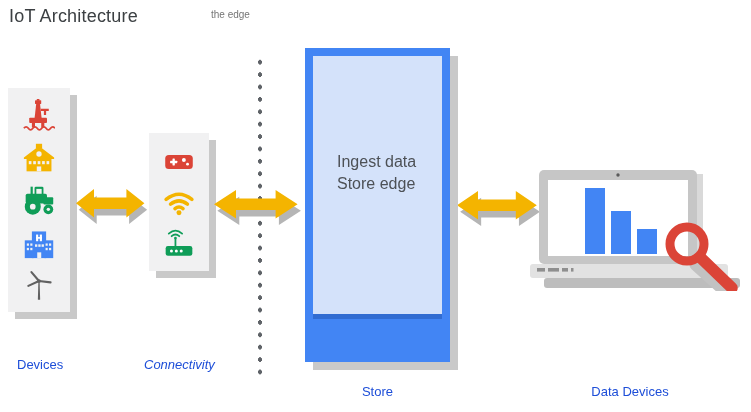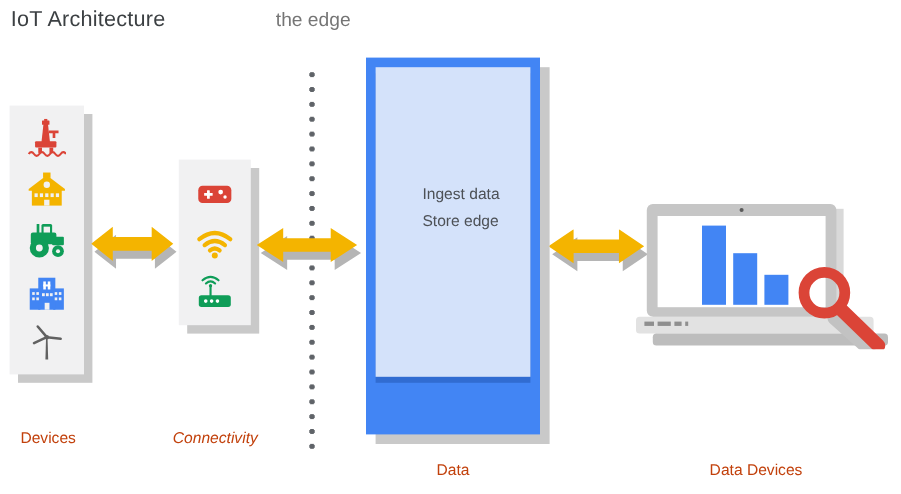--- a/index.html
+++ b/index.html
@@ -17,22 +17,21 @@
     position: absolute;
     left: 9px; top: 6px;
     font-size: 18px;
     color: #3c4043;
     letter-spacing: .2px;
   }
   .edge-label {
     position: absolute;
     left: 211px; top: 9px;
     width: 100px;
-    text-align: center;
-    font-size: 16px;
+    font-size: 10px;
     color: #757575;
   }
   .panel {
     position: absolute;
     background: #f1f1f2;
     box-shadow: 7px 7px 0 0 #c9c9c9;
     display: flex;
     flex-direction: column;
     align-items: center;
     justify-content: space-between;
@@ -62,31 +61,30 @@
   .cloud-inner {
     position: absolute;
     left: 8px; top: 8px;
     width: 129px; height: 258px;
     background: #d4e2fa;
     box-shadow: 0 5px 0 0 rgba(28, 78, 166, 0.45);
   }
   .cloud-items {
     position: absolute;
     left: 24px; top: 95px;
-    font-size: 13px;
+    font-size: 16px;
     line-height: 21.5px;
     color: #4d5156;
     white-space: nowrap;
-    margin-left: 15px;
   }
   .laptop { position: absolute; left: 525px; top: 165px; width: 226px; height: 126px; }
   .caption {
     position: absolute;
     font-size: 13px;
-    color: #c2410c;
+    color: #1d4ed8;
   }
   .caption.devices-cap { left: 17px; top: 357px; }
   .caption.connectivity-cap { left: 144px; top: 357px; font-style: italic; }
   .caption.cloud-cap { left: 305px; top: 384px; width: 145px; text-align: center; }
   .caption.insights-cap { left: 555px; top: 384px; width: 150px; text-align: center; }
 </style>
 </head>
 <body>
 
 <div class="stage">
@@ -251,16 +249,16 @@
     <rect x="19" y="113" width="196" height="10" rx="3" fill="#bdbdbd"></rect>
     <g>
       <line x1="170" y1="100" x2="199" y2="126" stroke="#c2c2c2" stroke-width="11" stroke-linecap="round"></line>
       <circle cx="162" cy="79" r="17" stroke="#DB4437" stroke-width="9" fill="none"></circle>
       <line x1="176" y1="93" x2="207" y2="123" stroke="#DB4437" stroke-width="11.5" stroke-linecap="round"></line>
     </g>
   </svg>
 
   <div class="caption devices-cap">Devices</div>
   <div class="caption connectivity-cap">Connectivity</div>
-  <div class="caption cloud-cap">Data</div>
+  <div class="caption cloud-cap">Store</div>
   <div class="caption insights-cap">Data Devices</div>
 
 </div>
 
 </body></html>

